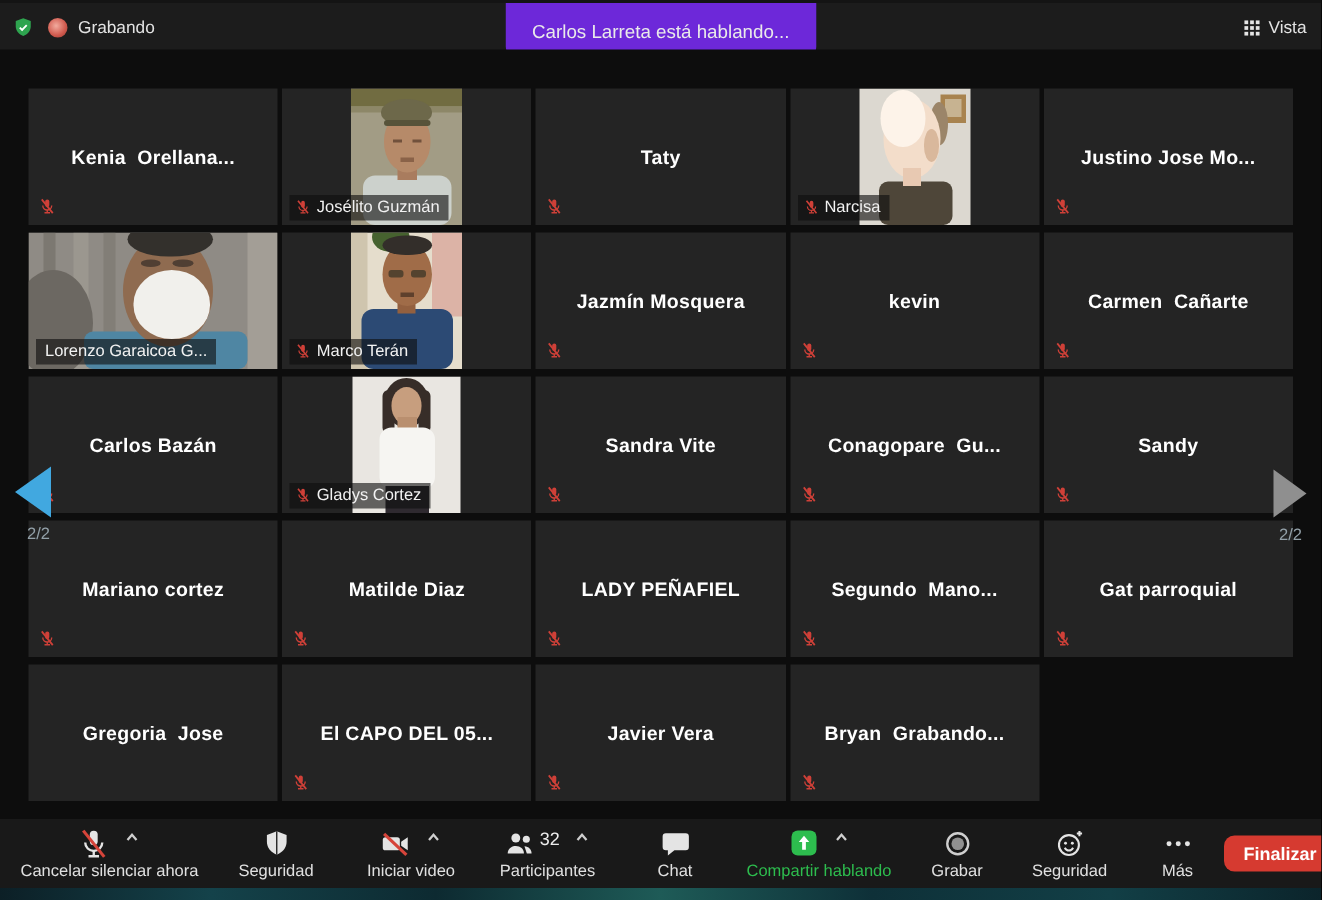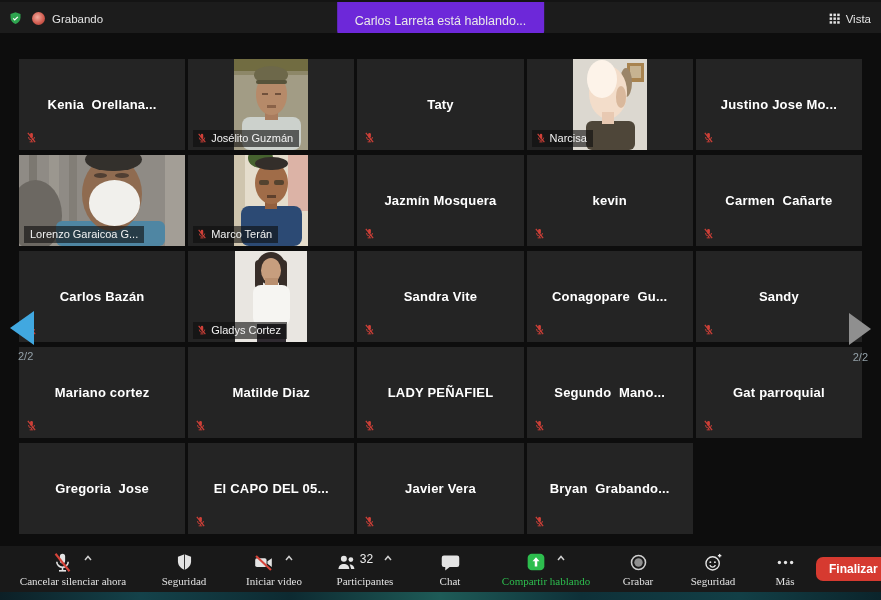--- a/index.html
+++ b/index.html
@@ -44,21 +44,21 @@
   .page-ind.left{left:18px;top:317px;}
   .page-ind.right{right:13px;top:318px;}
   
   .toolbar{position:absolute;left:0;right:0;bottom:8px;height:46px;background:#191919;
            display:flex;align-items:center;padding-left:8px;}
   .titem{display:flex;flex-direction:column;align-items:center;justify-content:center;
          height:46px;cursor:pointer;flex:0 0 auto;}
   .ticon-row{display:flex;align-items:center;height:22px;}
   .tchev{margin-left:9px;transform:translateY(-4px);}
   .tbadge{font-size:12px;color:#ececec;margin-left:3px;transform:translateY(-3px);}
-  .tlabel{font-size:11px;color:#e0e0e0;margin-top:2px;white-space:nowrap;font-family:Liberation Serif, serif;}
+  .tlabel{font-size:11px;color:#e0e0e0;margin-top:2px;white-space:nowrap;}
   .tlabel.green{color:#2dbd4e;}
   .end-btn{margin-left:auto;margin-right:10px;background:#d63a30;color:#fff;font-weight:bold;
            font-size:12px;padding:5px 13px;border-radius:7px;border:none;cursor:pointer;
            font-family:"Liberation Sans",sans-serif;}
   
   .desk{position:absolute;left:0;right:0;bottom:0;height:8px;
         background:linear-gradient(90deg,#0c1f26,#14424a 16%,#0d2a31 33%,#1e5b57 50%,
                    #0e3038 66%,#123f46 84%,#0b242b);}
 </style>
 </head>

